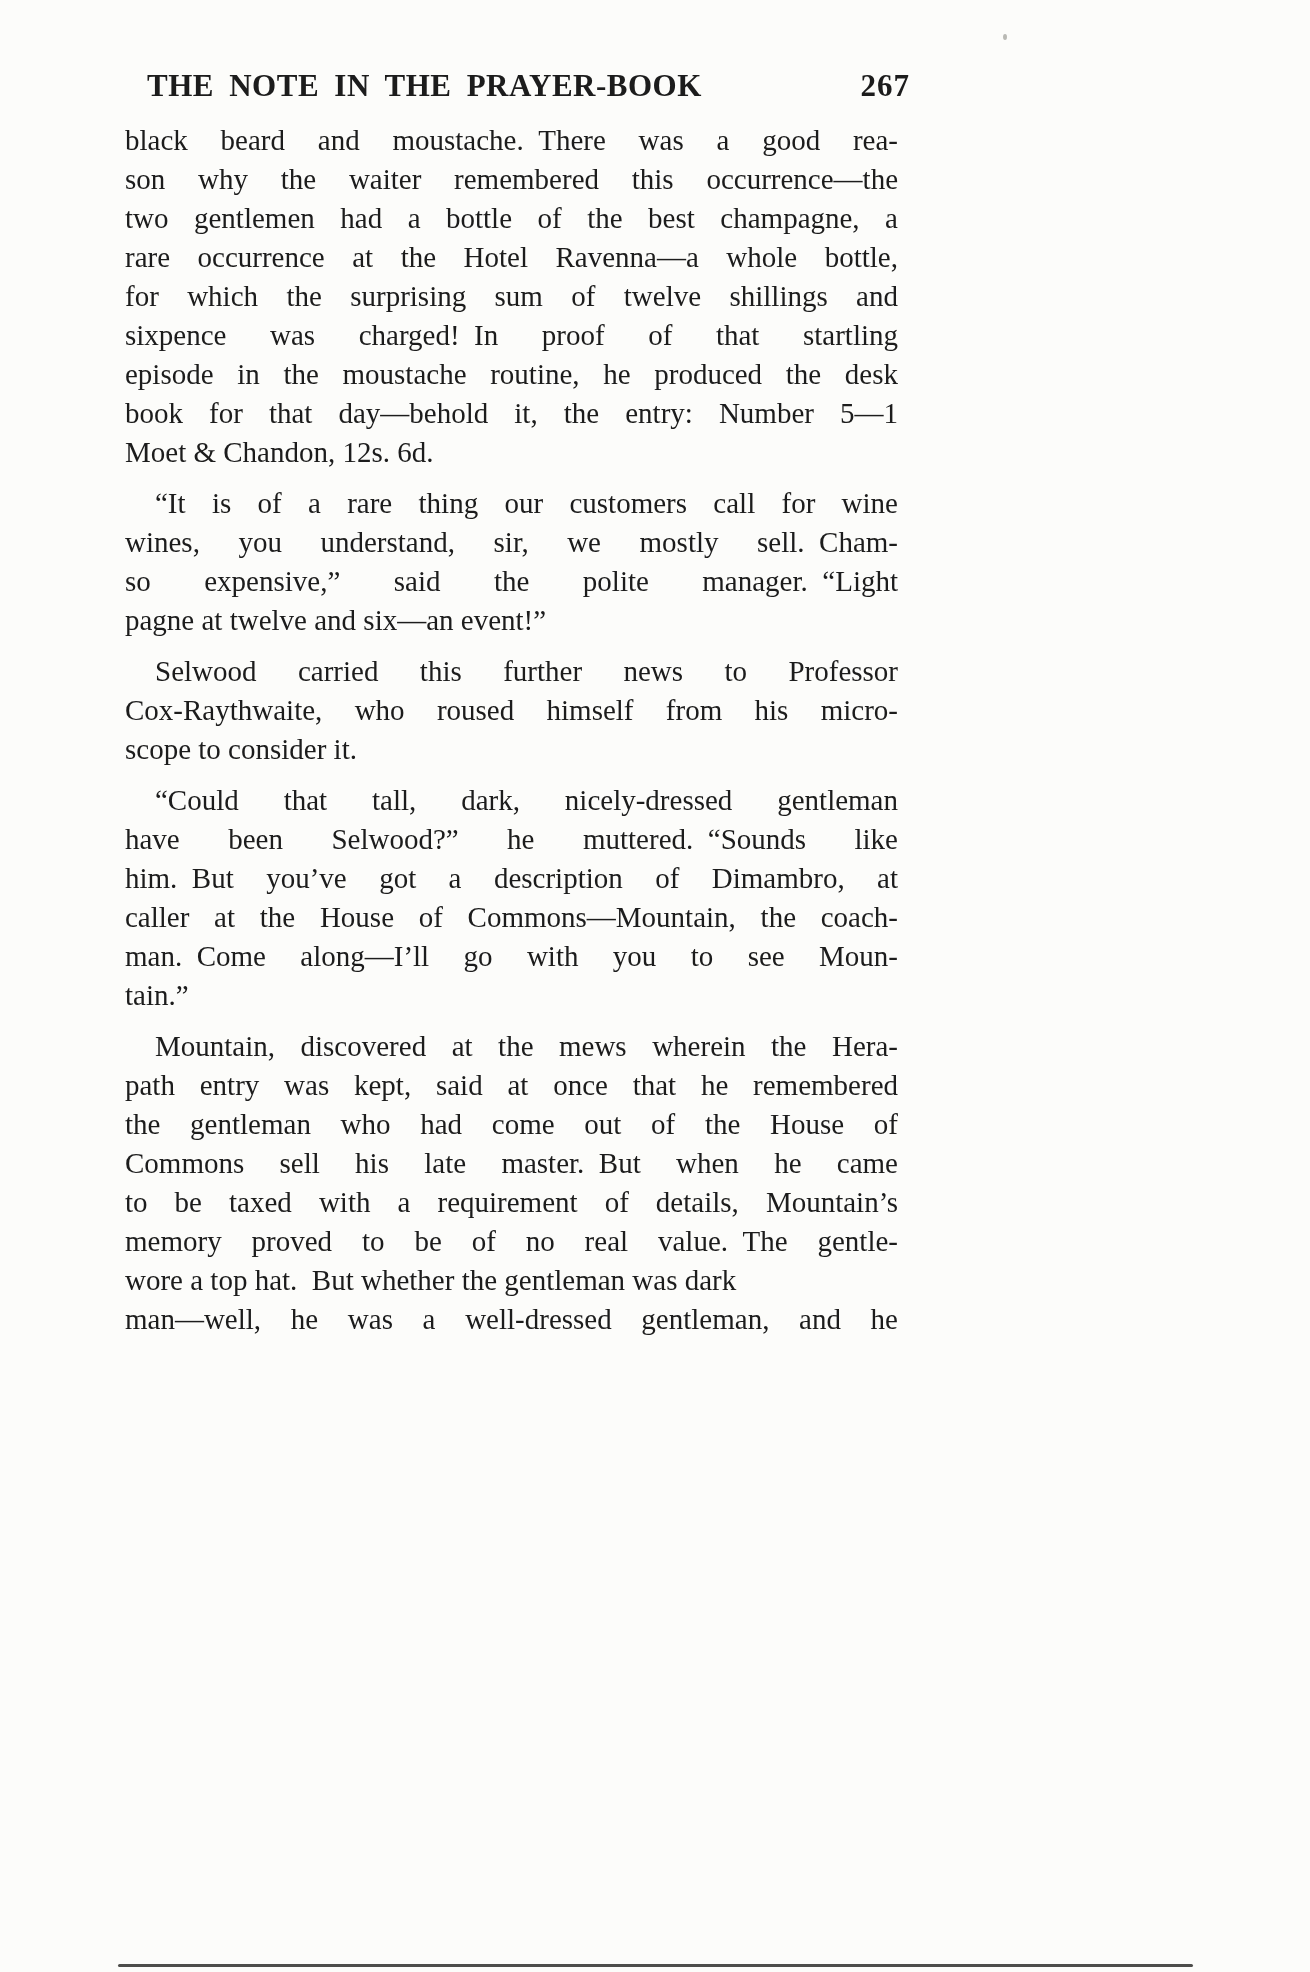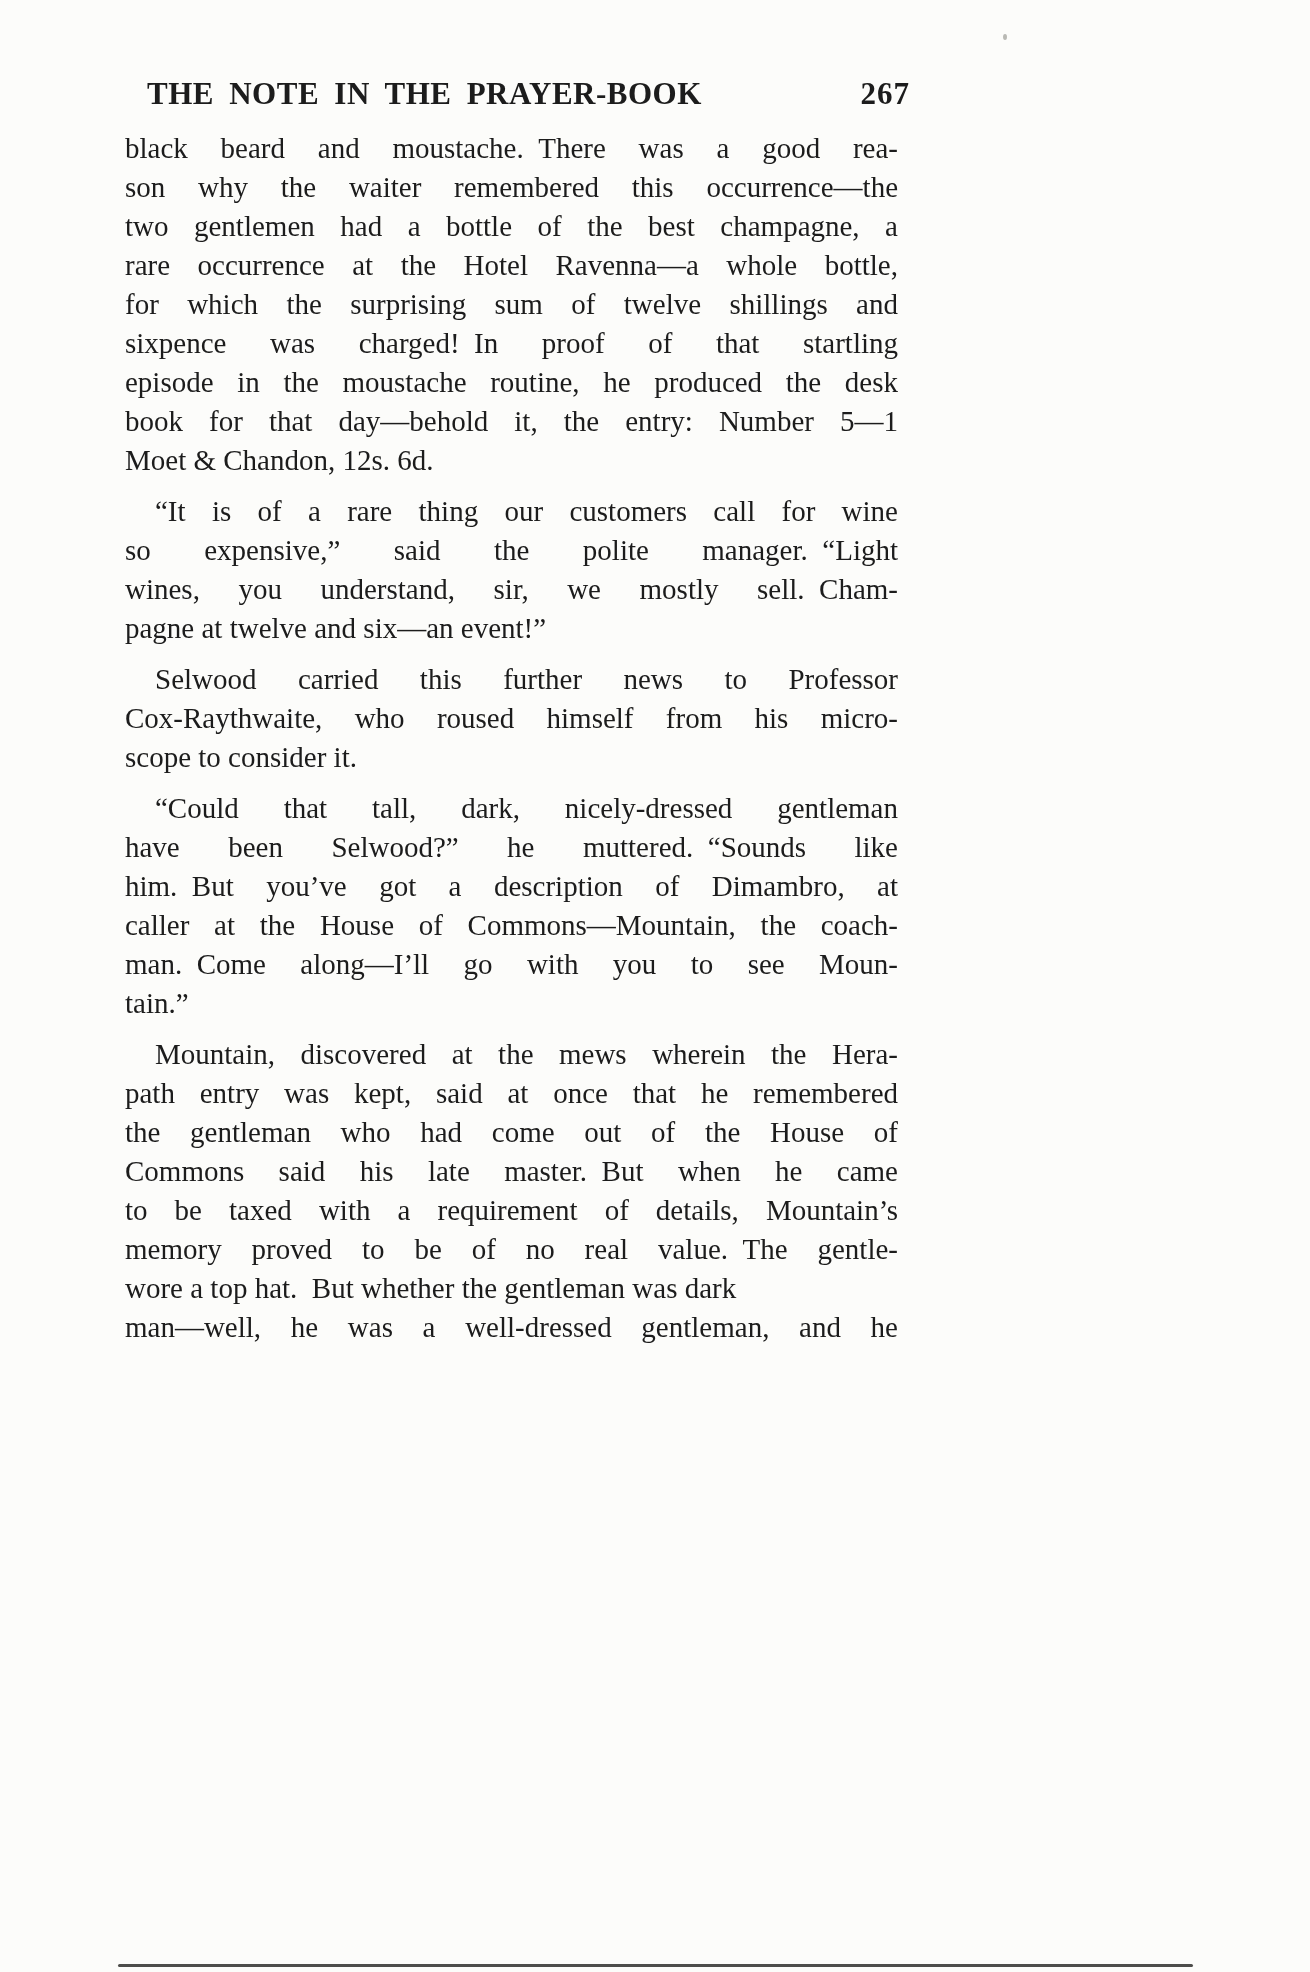--- a/index.html
+++ b/index.html
@@ -13,21 +13,21 @@
     height: 1972px;
     margin: 0 auto;
     background: #fcfcfa;
     overflow: hidden;
     font-family: "Liberation Serif", "DejaVu Serif", serif;
     color: #1c1c1c;
   }
   .column {
     position: absolute;
     left: 113px;
-    top: 76px;
+    top: 68px;
     width: 797px;
   }
   .running-header {
     display: flex;
     justify-content: space-between;
     align-items: baseline;
     font-weight: bold;
     font-size: 31px;
     letter-spacing: 0.5px;
     word-spacing: 7px;
@@ -94,42 +94,42 @@
           <div class="line">two gentlemen had a bottle of the best champagne, a</div>
           <div class="line">rare occurrence at the Hotel Ravenna—a whole bottle,</div>
           <div class="line">for which the surprising sum of twelve shillings and</div>
           <div class="line">sixpence was charged! In proof of that startling</div>
           <div class="line">episode in the moustache routine, he produced the desk</div>
           <div class="line">book for that day—behold it, the entry: Number 5—1</div>
           <div class="line last">Moet &amp; Chandon, 12s. 6d.</div>
         </div>
         <div class="paragraph">
           <div class="line indent">“It is of a rare thing our customers call for wine</div>
+          <div class="line">wines, you understand, sir, we mostly sell. Cham-</div>
           <div class="line">so expensive,” said the polite manager. “Light</div>
-          <div class="line">wines, you understand, sir, we mostly sell. Cham-</div>
           <div class="line last">pagne at twelve and six—an event!”</div>
         </div>
         <div class="paragraph">
           <div class="line indent">Selwood carried this further news to Professor</div>
           <div class="line">Cox-Raythwaite, who roused himself from his micro-</div>
           <div class="line last">scope to consider it.</div>
         </div>
         <div class="paragraph">
           <div class="line indent">“Could that tall, dark, nicely-dressed gentleman</div>
           <div class="line">have been Selwood?” he muttered. “Sounds like</div>
           <div class="line">him. But you’ve got a description of Dimambro, at</div>
           <div class="line">caller at the House of Commons—Mountain, the coach-</div>
           <div class="line">man. Come along—I’ll go with you to see Moun-</div>
           <div class="line last">tain.”</div>
         </div>
         <div class="paragraph">
           <div class="line indent">Mountain, discovered at the mews wherein the Hera-</div>
           <div class="line">path entry was kept, said at once that he remembered</div>
           <div class="line">the gentleman who had come out of the House of</div>
-          <div class="line">Commons said his late master. But when he came</div>
+          <div class="line">Commons sell his late master. But when he came</div>
           <div class="line">to be taxed with a requirement of details, Mountain’s</div>
           <div class="line">memory proved to be of no real value. The gentle-</div>
           <div class="line last">wore a top hat. But whether the gentleman was dark</div>
           <div class="line">man—well, he was a well-dressed gentleman, and he</div>
         </div>
       </div>
   </div>
   <div class="scan-edge"></div>
 </div>
 

